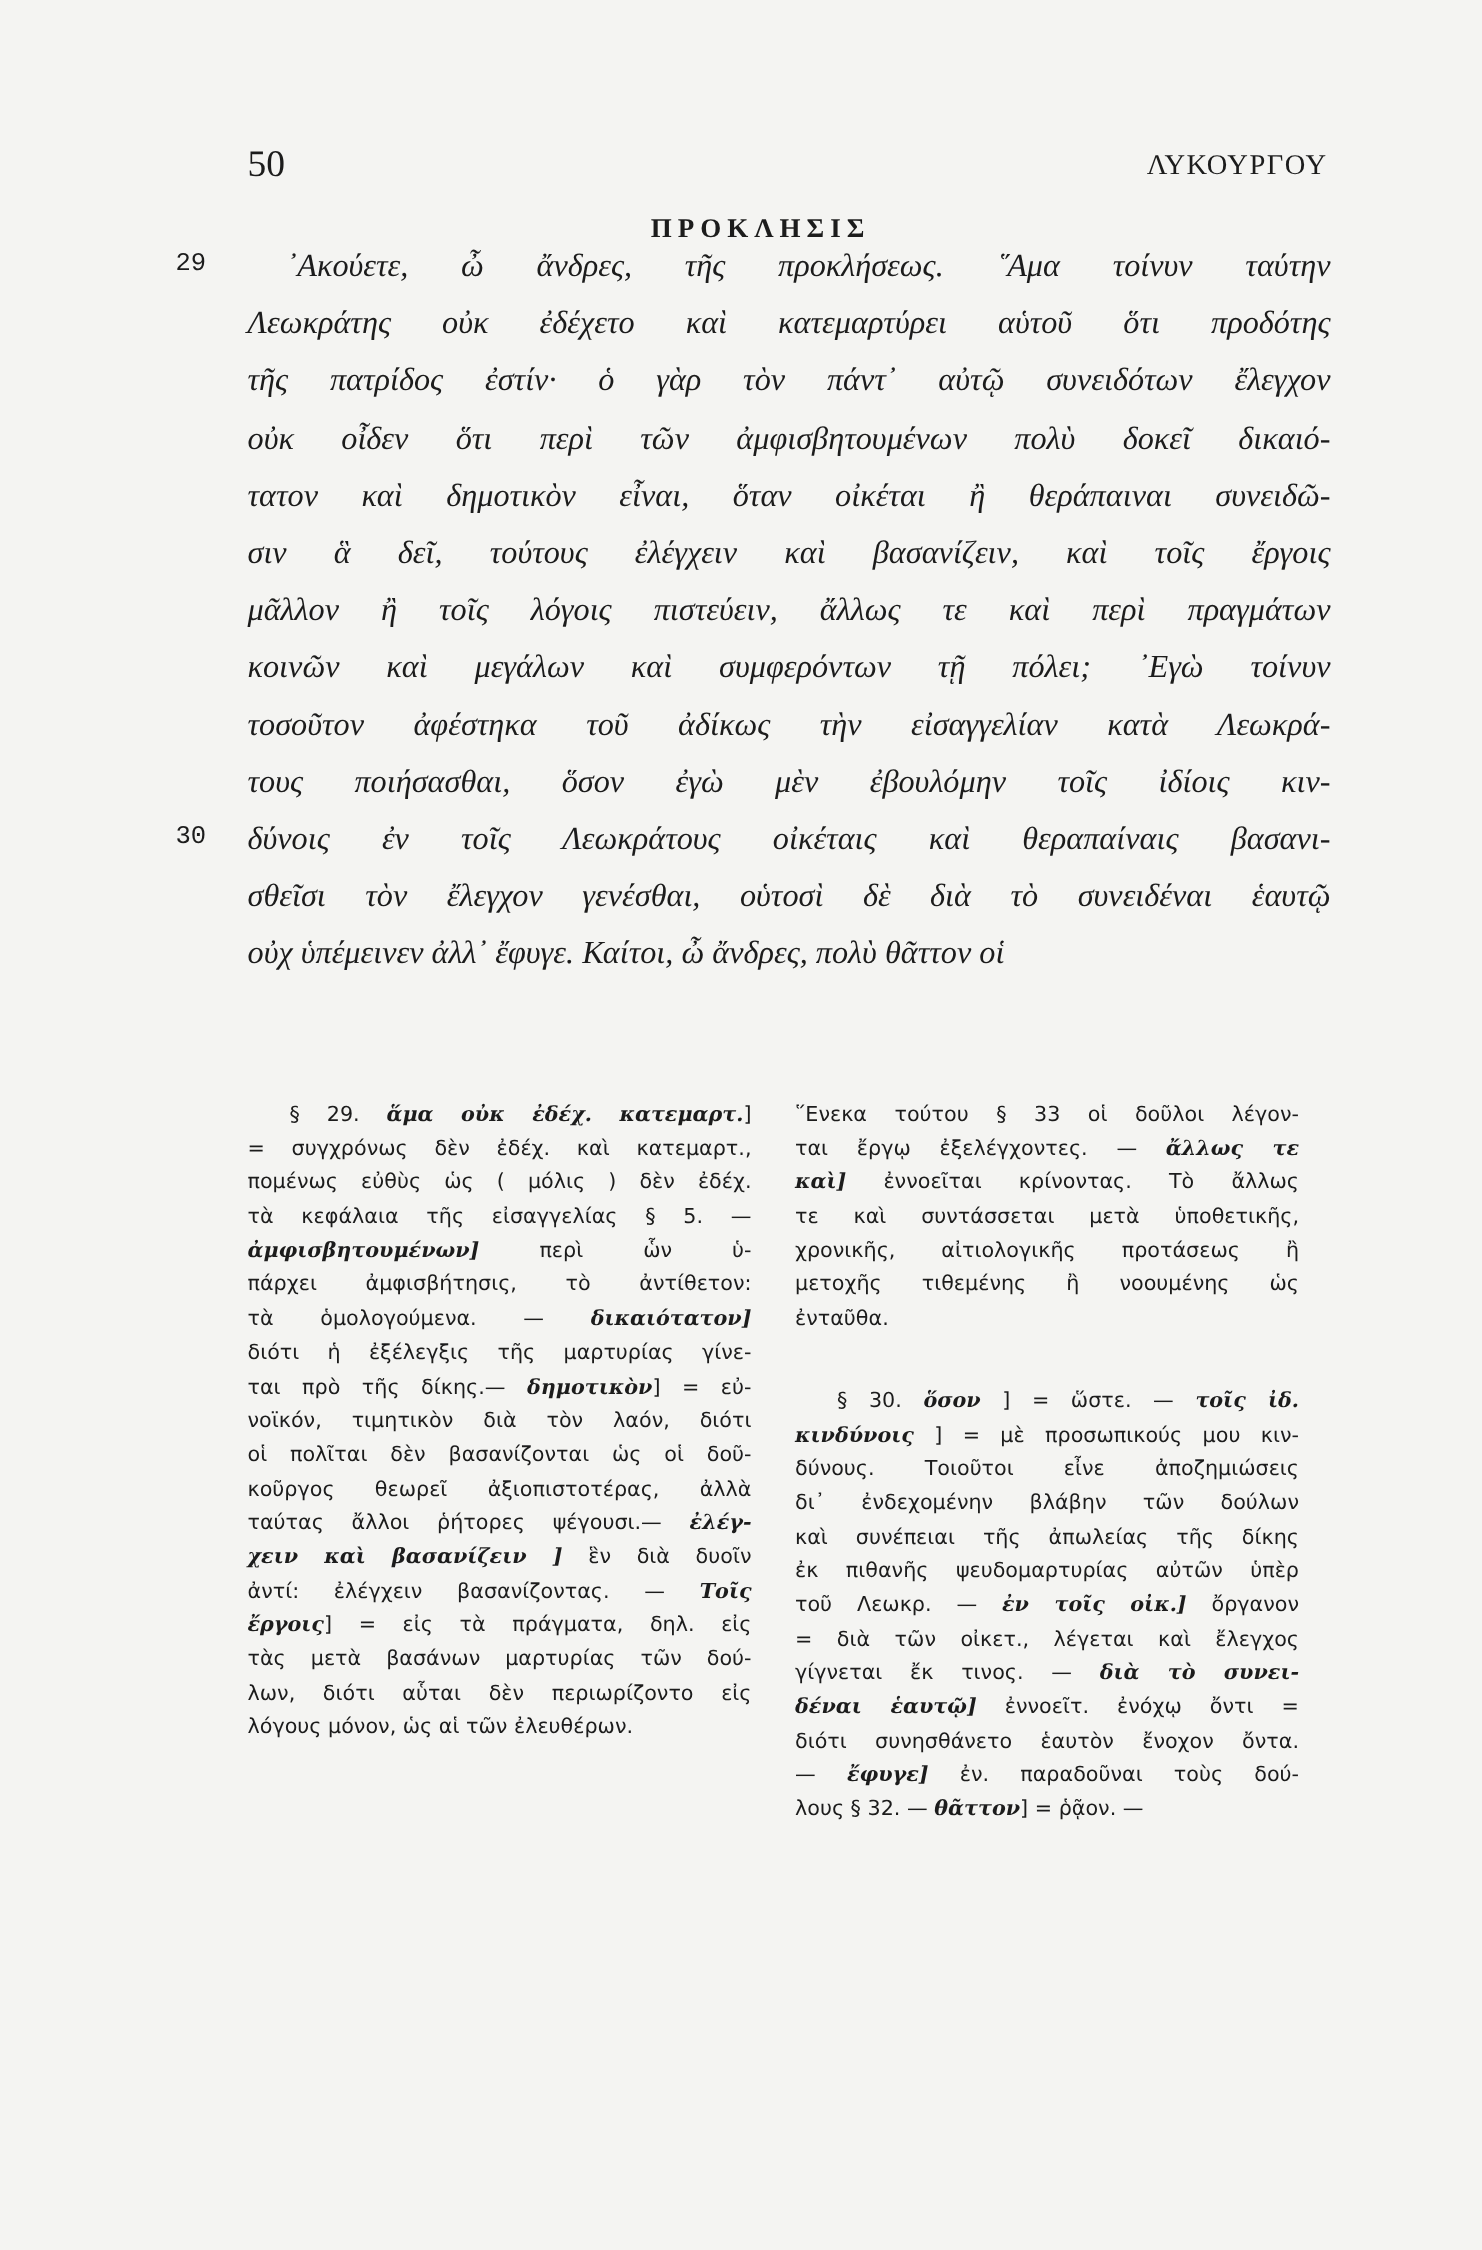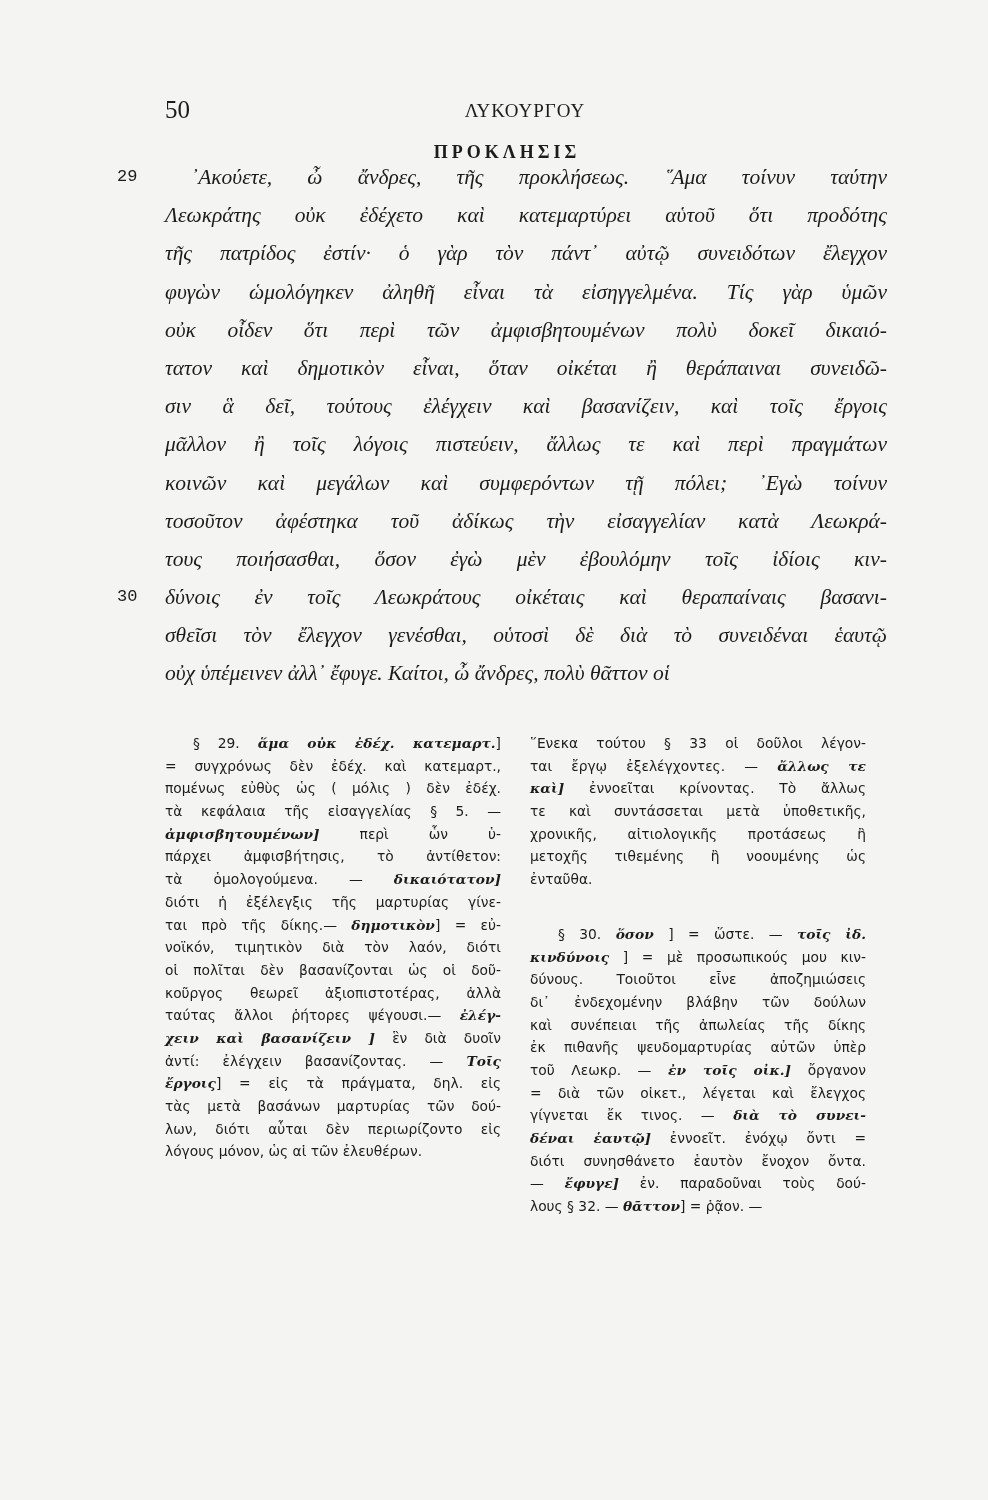--- a/index.html
+++ b/index.html
@@ -7,21 +7,21 @@
       width: 988px; height: 1500px;
       background: #f4f4f2;
       color: #1c1c1c;
       position: relative;
       overflow: hidden;
       font-family: "DejaVu Serif", serif;
     }
     .page { position: absolute; left: 0; top: 0; width: 988px; height: 1500px; }
     .running-head { position: absolute; top: 96px; left: 165px; width: 720px; height: 30px; }
     .page-number { position: absolute; left: 0; top: 0; font-family: "Liberation Serif", serif; font-size: 25px; }
-    .running-title { position: absolute; left: 0; right: 0; top: 4px; text-align: center; font-family: "Liberation Serif", serif; font-size: 19px; letter-spacing: 1px; }
+    .running-title { position: absolute; left: 0; right: 0; top: 4px; text-align: right; font-family: "Liberation Serif", serif; font-size: 19px; letter-spacing: 1px; }
     .section-title { position: absolute; top: 142px; left: 147px; width: 720px; text-align: center; font-family: "Liberation Serif", serif; font-size: 18px; letter-spacing: 4px; font-weight: bold; }
     .main-text { position: absolute; top: 158px; left: 165px; width: 722px; }
     .main-line {
       position: relative;
       height: 38.2px; line-height: 38.2px;
       font-family: "Liberation Serif", serif;
       font-style: italic;
       font-size: 21.5px;
       text-align: justify;
       text-align-last: justify;
@@ -56,21 +56,20 @@
     <span class="page-number">50</span>
     <div class="running-title">ΛΥΚΟΥΡΓΟΥ</div>
   </div>
 
   <div class="section-title">ΠΡΟΚΛΗΣΙΣ</div>
 
   <div class="main-text" id="main-text">
       <div class="main-line first"><span>᾿Ακούετε, ὦ ἄνδρες, τῆς προκλήσεως. ῞Αμα τοίνυν ταύτην</span><span class="line-marker">29</span></div>
       <div class="main-line"><span>Λεωκράτης οὐκ ἐδέχετο καὶ κατεμαρτύρει αὑτοῦ ὅτι προδότης</span></div>
       <div class="main-line"><span>τῆς πατρίδος ἐστίν· ὁ γὰρ τὸν πάντ᾿ αὐτῷ συνειδότων ἔλεγχον</span></div>
-      <div class="main-line"><span>φυγὼν ὡμολόγηκεν ἀληθῆ εἶναι τὰ εἰσηγγελμένα. Τίς γὰρ ὑμῶν</span></div>
       <div class="main-line"><span>οὐκ οἶδεν ὅτι περὶ τῶν ἀμφισβητουμένων πολὺ δοκεῖ δικαιό-</span></div>
       <div class="main-line"><span>τατον καὶ δημοτικὸν εἶναι, ὅταν οἰκέται ἢ θεράπαιναι συνειδῶ-</span></div>
       <div class="main-line"><span>σιν ἃ δεῖ, τούτους ἐλέγχειν καὶ βασανίζειν, καὶ τοῖς ἔργοις</span></div>
       <div class="main-line"><span>μᾶλλον ἢ τοῖς λόγοις πιστεύειν, ἄλλως τε καὶ περὶ πραγμάτων</span></div>
       <div class="main-line"><span>κοινῶν καὶ μεγάλων καὶ συμφερόντων τῇ πόλει; ᾿Εγὼ τοίνυν</span></div>
       <div class="main-line"><span>τοσοῦτον ἀφέστηκα τοῦ ἀδίκως τὴν εἰσαγγελίαν κατὰ Λεωκρά-</span></div>
       <div class="main-line"><span>τους ποιήσασθαι, ὅσον ἐγὼ μὲν ἐβουλόμην τοῖς ἰδίοις κιν-</span></div>
       <div class="main-line"><span>δύνοις ἐν τοῖς Λεωκράτους οἰκέταις καὶ θεραπαίναις βασανι-</span><span class="line-marker">30</span></div>
       <div class="main-line"><span>σθεῖσι τὸν ἔλεγχον γενέσθαι, οὑτοσὶ δὲ διὰ τὸ συνειδέναι ἑαυτῷ</span></div>
       <div class="main-line last"><span>οὐχ ὑπέμεινεν ἀλλ᾿ ἔφυγε. Καίτοι, ὦ ἄνδρες, πολὺ θᾶττον οἱ</span></div>

